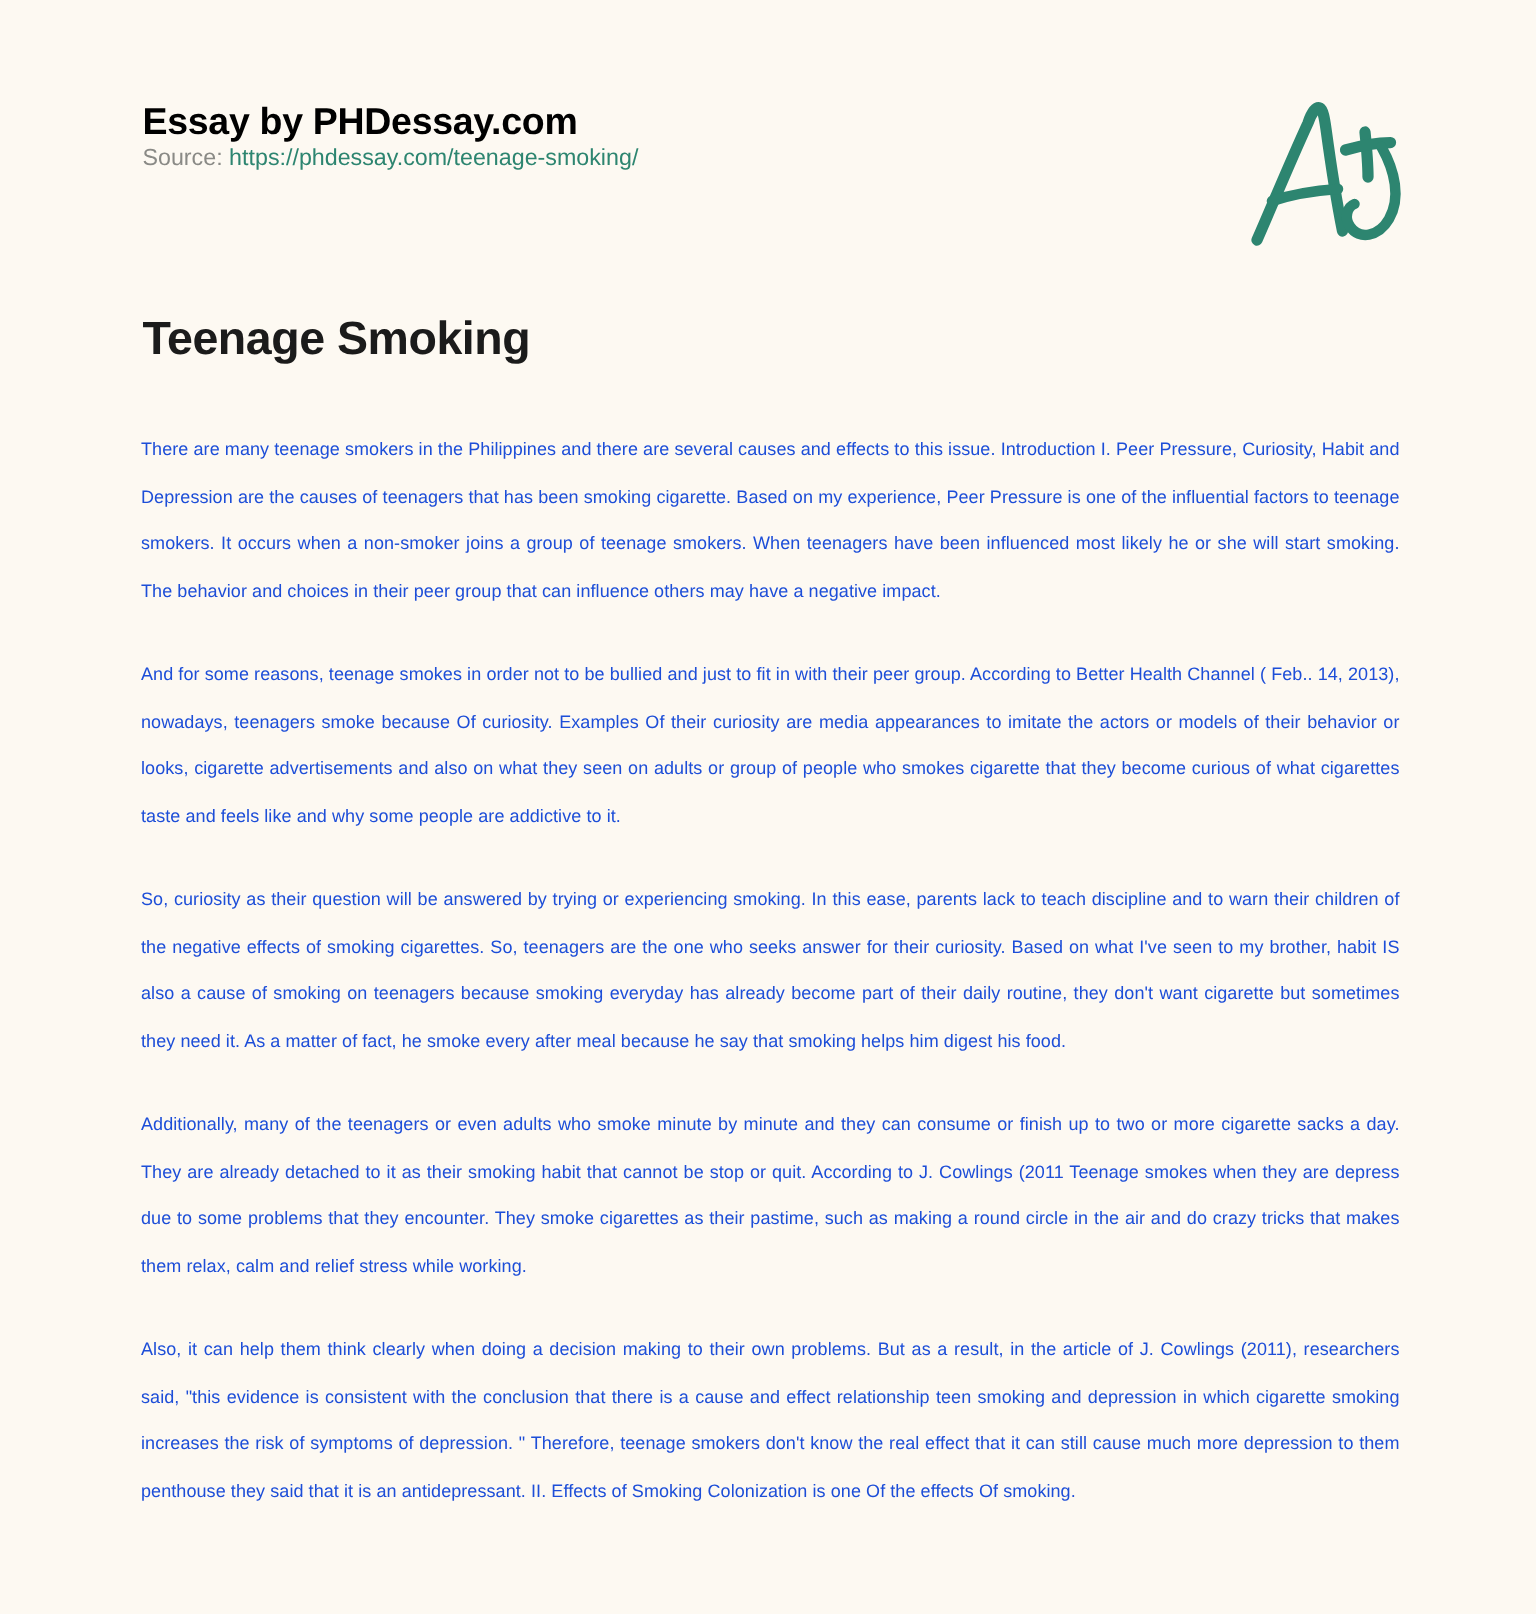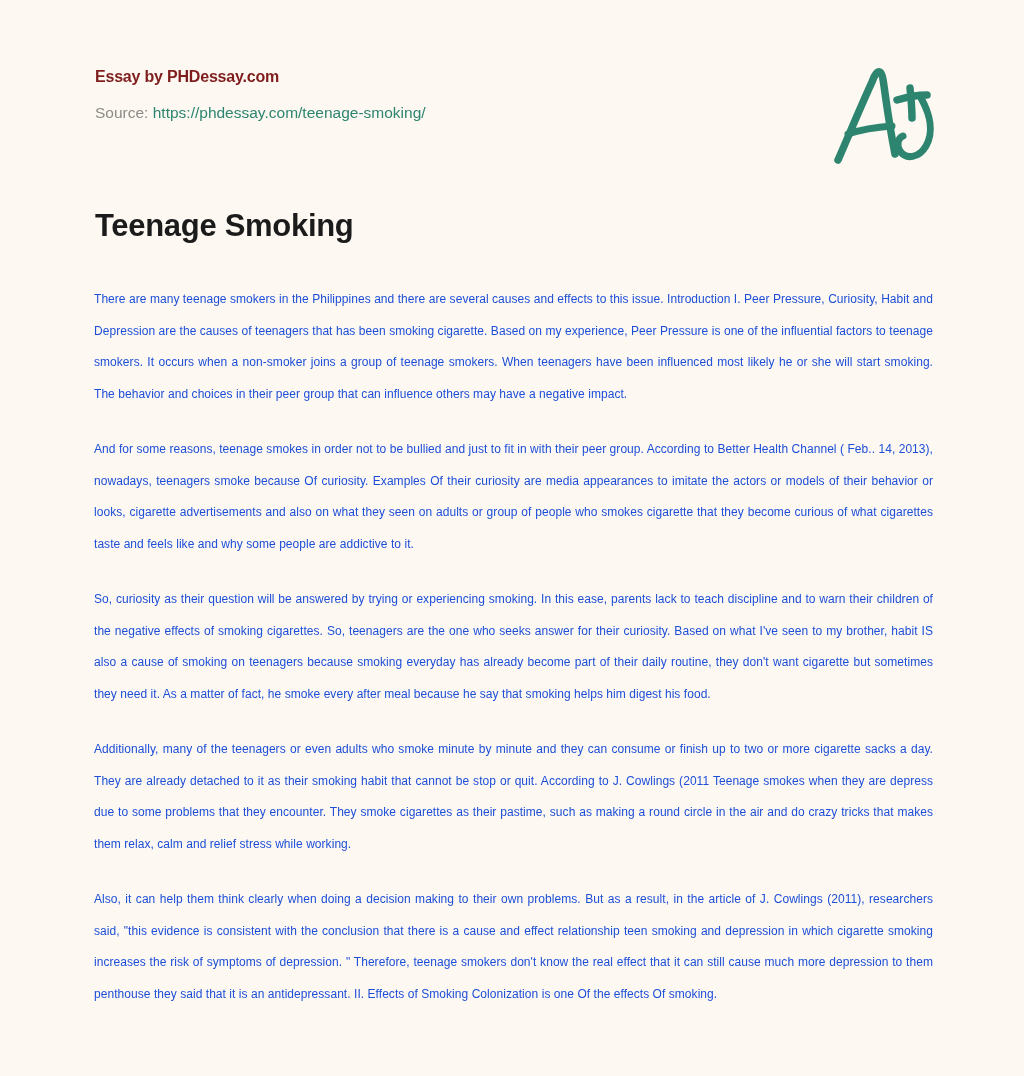--- a/index.html
+++ b/index.html
@@ -27,30 +27,30 @@
   
   .header {
     position: absolute;
     left: 95px;
     top: 68px;
     right: 80px;
     height: 120px;
   }
 
   .brand-line {
-    font-size: 16px;
+    font-size: 25px;
     font-weight: bold;
-    color: #7f1d1d;
+    color: #000000;
     letter-spacing: -0.2px;
     line-height: 1.1;
     white-space: nowrap;
   }
 
   .source-line {
-    margin-top: 18px;
+    margin-top: 1px;
     font-size: 15.5px;
     line-height: 1.2;
     white-space: nowrap;
   }
   .source-label {
     color: #8a8a86;
   }
   .source-url {
     color: #2d8570;
     text-decoration: none;

